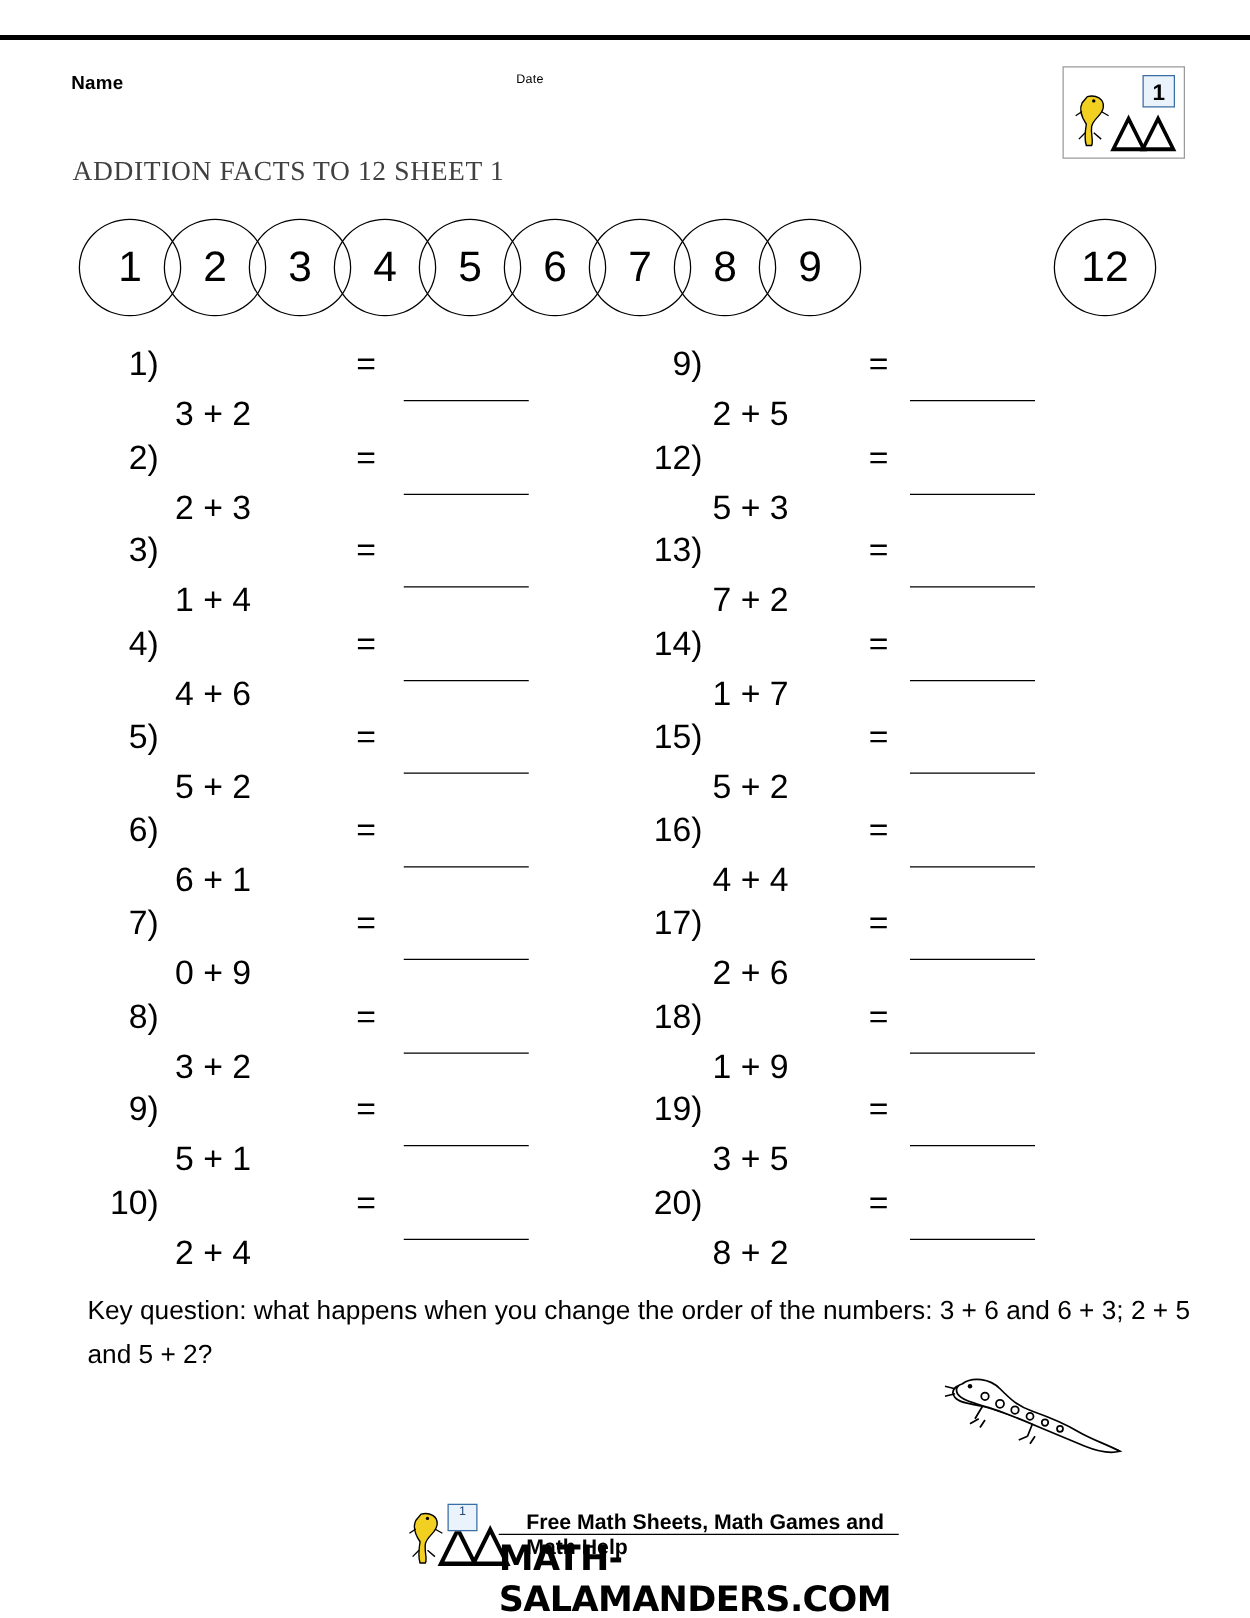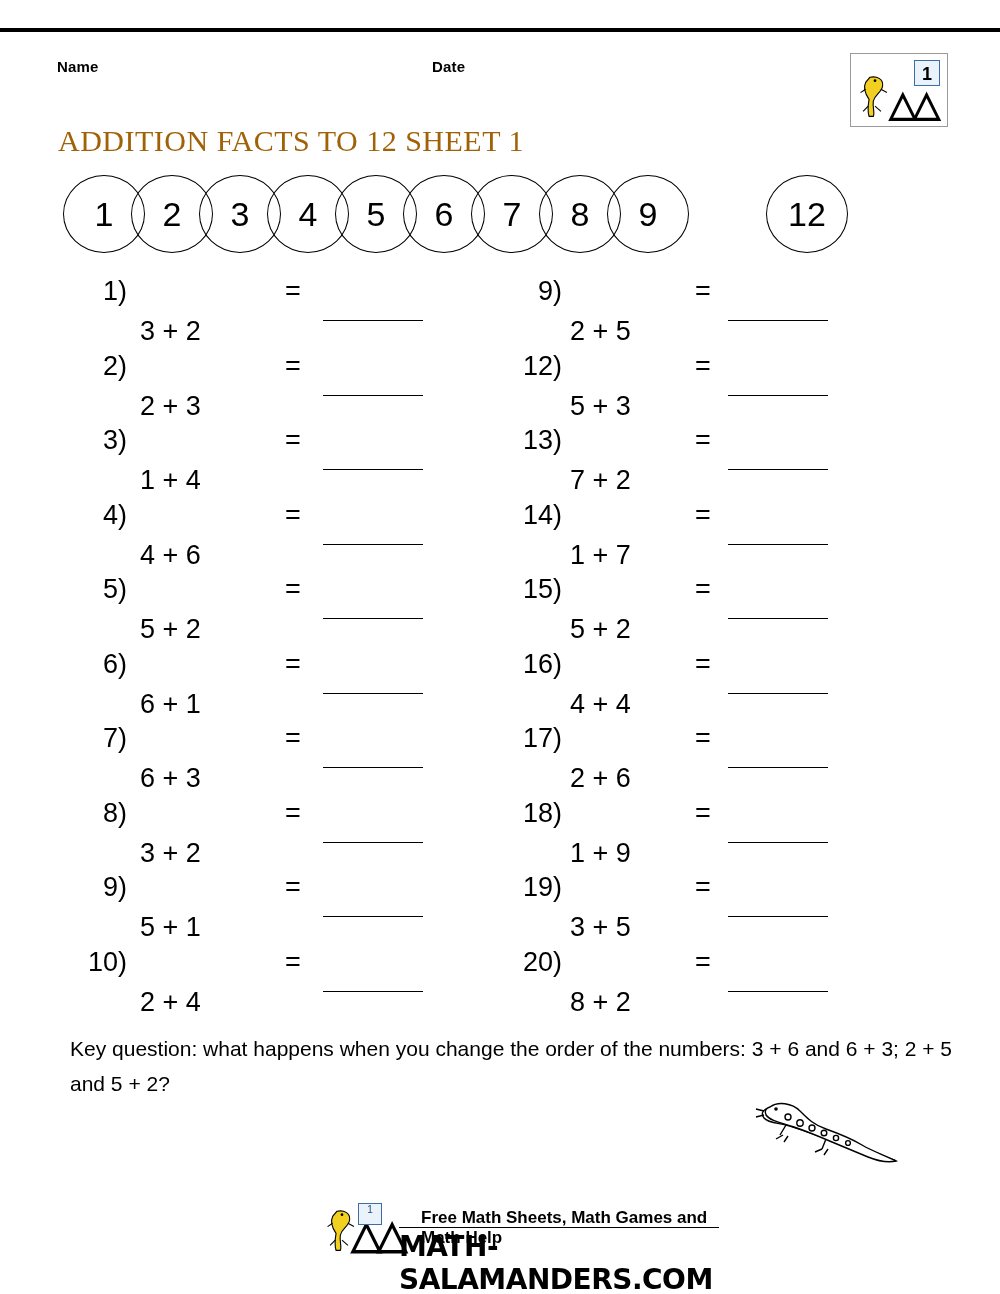--- a/index.html
+++ b/index.html
@@ -39,24 +39,24 @@
   .label-name {
     position: absolute;
     left: 57px;
     top: 0;
     font-size: 15px;
     font-weight: bold;
     letter-spacing: 0.2px;
   }
   .label-date {
     position: absolute;
-    left: 432px;
+    left: 413px;
     top: 0;
-    font-size: 15px;
-    font-weight: bold;
+    font-size: 10px;
+    font-weight: normal;
     letter-spacing: 0.2px;
   }
   .logo-box {
     position: absolute;
     top: 53px;
     right: 52px;
     width: 98px;
     height: 74px;
     border: 1px solid #9a9a9a;
     background: #fff;
@@ -92,22 +92,22 @@
     font-weight: bold;
     text-align: center;
     line-height: 26px;
     box-sizing: border-box;
   }
   .worksheet-title {
     position: absolute;
     top: 124px;
     left: 58px;
     font-family: "Liberation Serif", serif;
-    font-size: 30px;
-    color: #a16207;
+    font-size: 22px;
+    color: #404040;
     letter-spacing: 0.5px;
   }
   .number-strip {
     position: absolute;
     top: 175px;
     left: 63px;
     width: 880px;
     height: 78px;
   }
   .num-circle {
@@ -293,21 +293,21 @@
   <div class="number-strip">
     <div class="num-circle" style="left:0px">1</div>
     <div class="num-circle" style="left:68px">2</div>
     <div class="num-circle" style="left:136px">3</div>
     <div class="num-circle" style="left:204px">4</div>
     <div class="num-circle" style="left:272px">5</div>
     <div class="num-circle" style="left:340px">6</div>
     <div class="num-circle" style="left:408px">7</div>
     <div class="num-circle" style="left:476px">8</div>
     <div class="num-circle" style="left:544px">9</div>
-    <div class="num-circle" style="left:703px">12</div>
+    <div class="num-circle" style="left:780px">12</div>
   </div>
 
   <div class="problems">
 
     <div class="col col-left">
       <div class="prob">
         <div class="idx">1)</div>
         <div class="expr">3 + 2</div>
         <div class="eq">=</div>
         <div class="answer-line"></div>
@@ -337,21 +337,21 @@
         <div class="answer-line"></div>
       </div>
       <div class="prob">
         <div class="idx">6)</div>
         <div class="expr">6 + 1</div>
         <div class="eq">=</div>
         <div class="answer-line"></div>
       </div>
       <div class="prob">
         <div class="idx">7)</div>
-        <div class="expr">6 + 3</div>
+        <div class="expr">0 + 9</div>
         <div class="eq">=</div>
         <div class="answer-line"></div>
       </div>
       <div class="prob">
         <div class="idx">8)</div>
         <div class="expr">3 + 2</div>
         <div class="eq">=</div>
         <div class="answer-line"></div>
       </div>
       <div class="prob">

